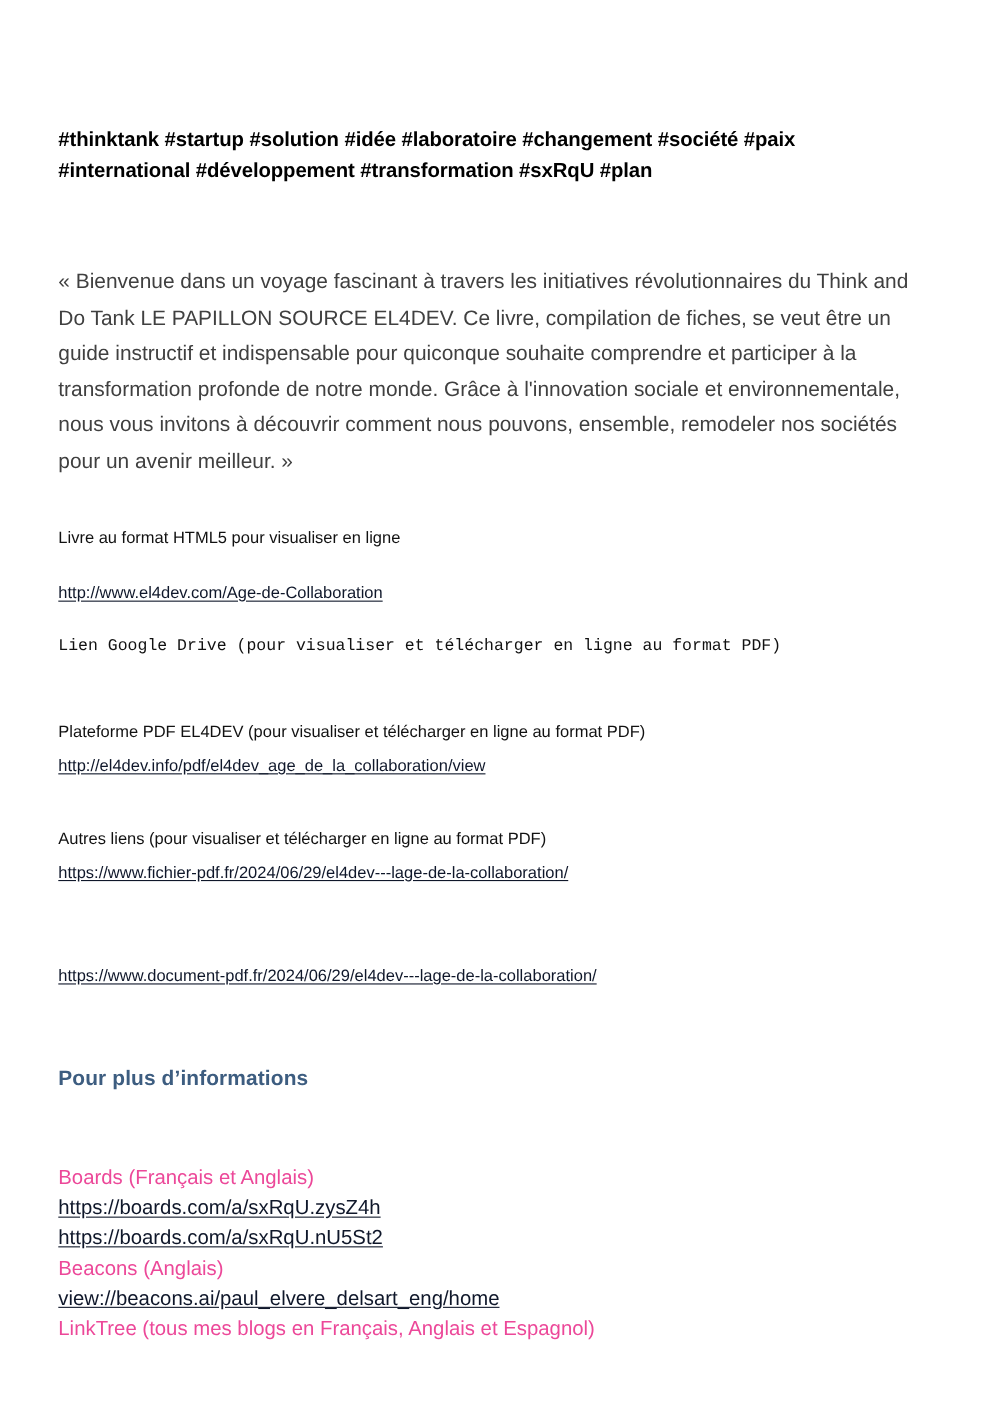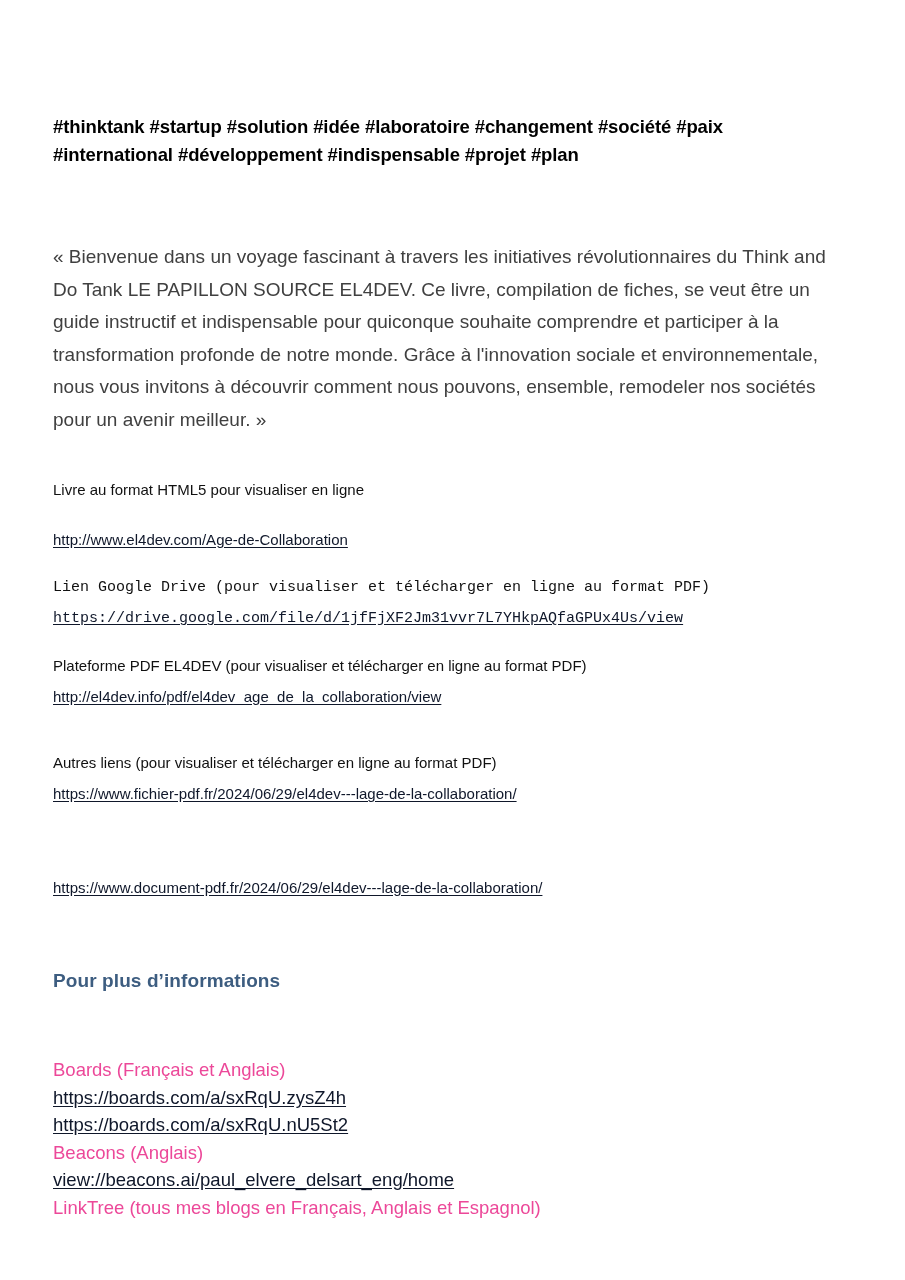--- a/index.html
+++ b/index.html
@@ -102,36 +102,35 @@
   .footer-list .label { color: #ec4899; white-space: nowrap; }
   .footer-list .row { height: 27.5px; }
 </style>
 </head>
 <body>
 
 <div class="page">
 
   <div class="hashtags">
     <div>#thinktank #startup #solution #idée #laboratoire #changement #société #paix</div>
-    <div>#international #développement #indispensable #projet #plan</div>
+    <div>#international #développement #transformation #sxRqU #plan</div>
   </div>
 
   <p class="intro">« Bienvenue dans un voyage fascinant à travers les initiatives révolutionnaires du Think and Do Tank LE PAPILLON SOURCE EL4DEV. Ce livre, compilation de fiches, se veut être un guide instructif et indispensable pour quiconque souhaite comprendre et participer à la transformation profonde de notre monde. Grâce à l'innovation sociale et environnementale, nous vous invitons à découvrir comment nous pouvons, ensemble, remodeler nos sociétés pour un avenir meilleur. »</p>
 
   <div class="block b-html5">
     <span class="label">Livre au format HTML5 pour visualiser en ligne</span>
   </div>
 
   <div class="block b-html5-url">
     <a class="link" href="#">http://www.el4dev.com/Age-de-Collaboration</a>
   </div>
 
   <div class="block b-gdrive">
     <div class="label">Lien Google Drive (pour visualiser et télécharger en ligne au format PDF)</div>
-    <a class="link" href="#">https://drive.google.com/file/d/1jfFjXF2Jm31vvr7L7YHkpAQfaGPUx4Us/view</a>
   </div>
 
   <div class="block b-el4dev">
     <div class="label">Plateforme PDF EL4DEV (pour visualiser et télécharger en ligne au format PDF)</div>
     <a class="link" href="#">http://el4dev.info/pdf/el4dev_age_de_la_collaboration/view</a>
   </div>
 
   <div class="block b-autres">
     <div class="label">Autres liens (pour visualiser et télécharger en ligne au format PDF)</div>
     <a class="link" href="#">https://www.fichier-pdf.fr/2024/06/29/el4dev---lage-de-la-collaboration/</a>

